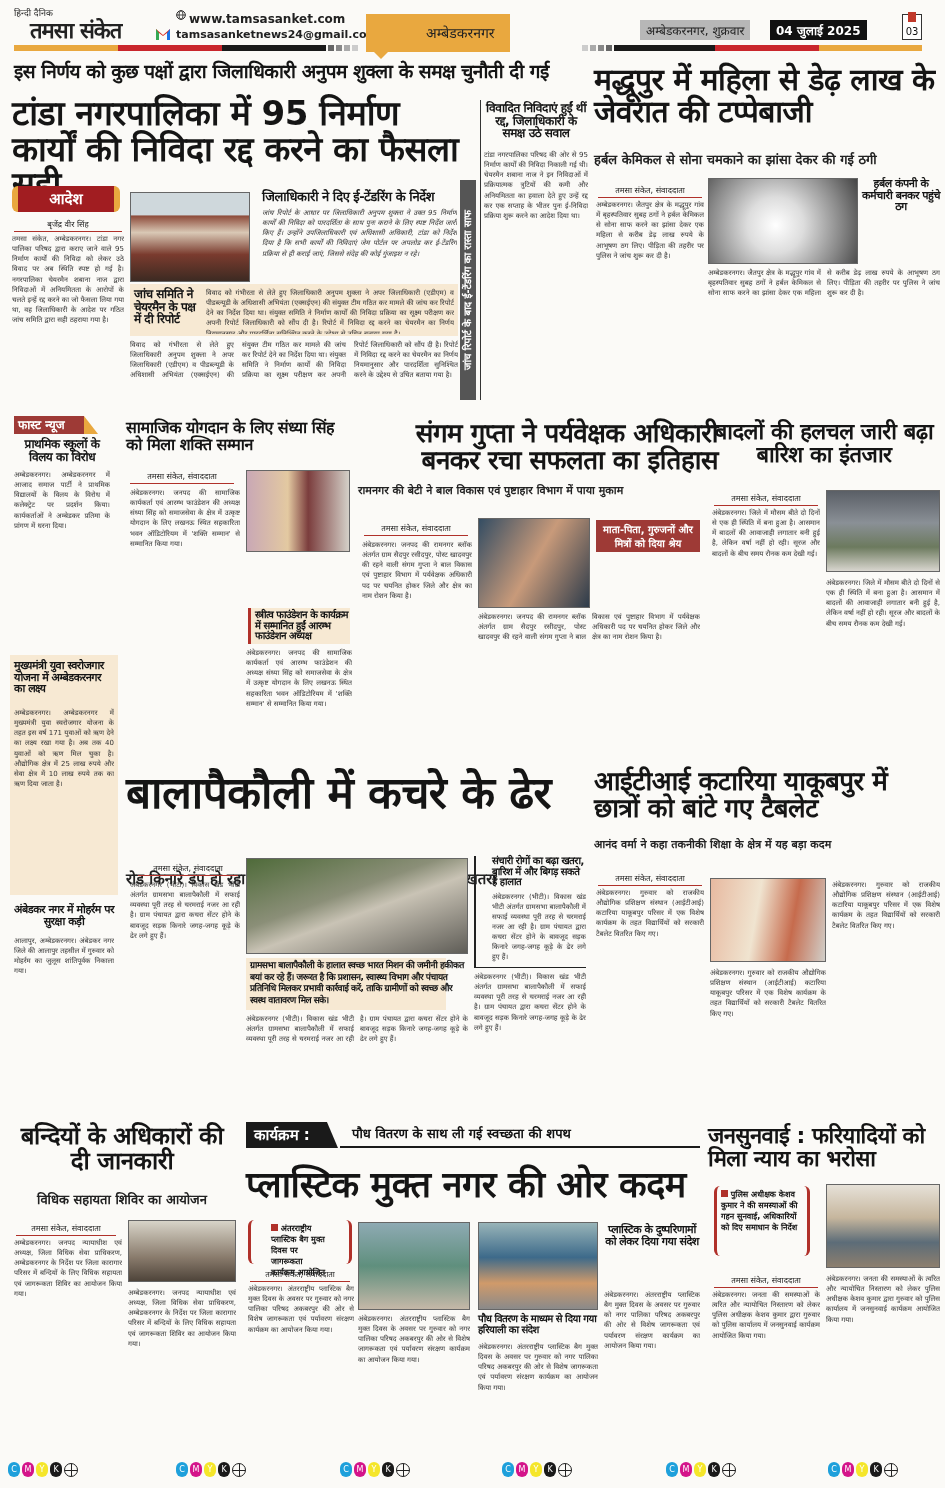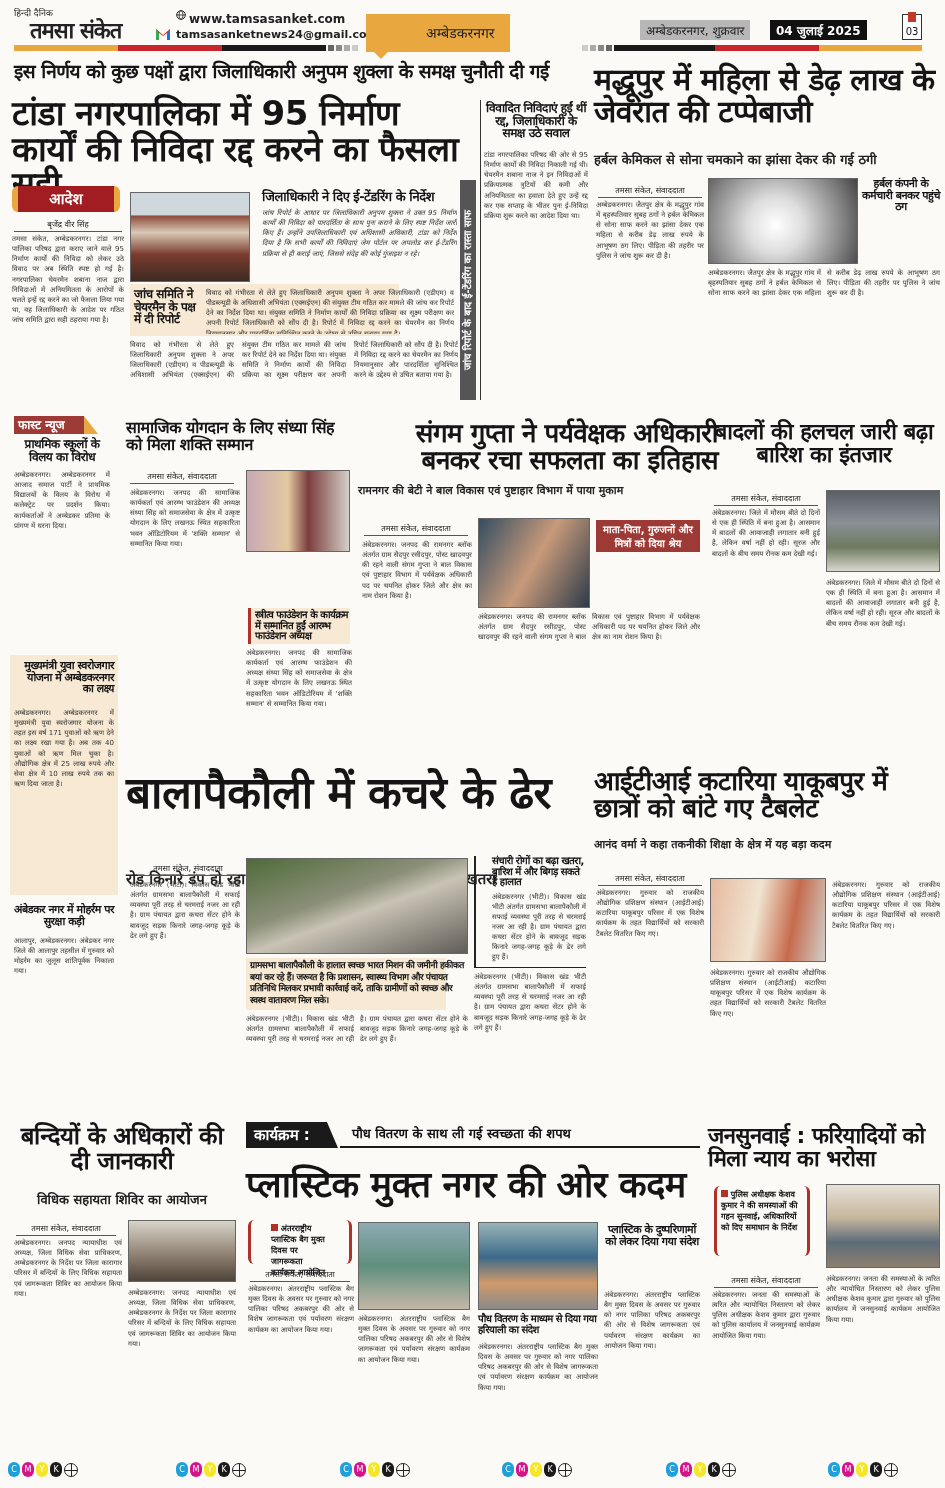--- a/index.html
+++ b/index.html
@@ -75,21 +75,21 @@
 
 <section>
   <div class="abs hl" style="left:14px;top:62px;width:575px;font-size:19px;white-space:nowrap">इस निर्णय को कुछ पक्षों द्वारा जिलाधिकारी अनुपम शुक्ला के समक्ष चुनौती दी गई</div>
   <h1 class="abs hl" style="left:12px;top:96px;width:460px;font-size:34px">टांडा नगरपालिका में 95 निर्माण कार्यों की निविदा रद्द करने का फैसला सही</h1>
   <div class="abs" style="left:12px;top:186px;width:108px;height:26px;background:#a11d21;border-radius:6px;border-left:6px solid #e9a83f;border-right:6px solid #e9a83f;color:#fff;font-weight:bold;font-size:15px;text-align:center;line-height:26px">आदेश</div>
   <div class="abs byline" style="left:14px;top:218px;width:108px">बृजेंद्र वीर सिंह</div>
   <p class="abs body-txt" style="left:12px;top:234px;width:112px;height:160px">तमसा संकेत, अम्बेडकरनगर। टांडा नगर पालिका परिषद द्वारा कराए जाने वाले 95 निर्माण कार्यों की निविदा को लेकर उठे विवाद पर अब स्थिति स्पष्ट हो गई है। नगरपालिका चेयरमैन शबाना नाज द्वारा निविदाओं में अनियमितता के आरोपों के चलते इन्हें रद्द करने का जो फैसला लिया गया था, वह जिलाधिकारी के आदेश पर गठित जांच समिति द्वारा सही ठहराया गया है।</p>
   <div class="abs photo" style="left:130px;top:192px;width:120px;height:90px;background:linear-gradient(180deg,#cfd8dc 0,#cfd8dc 25%,#8d4b3a 26%,#d9c8b5 45%,#7a3b2e 70%,#3c2a22)"></div>
   <div class="abs hl" style="left:262px;top:190px;width:195px;font-size:13px">जिलाधिकारी ने दिए ई-टेंडरिंग के निर्देश</div>
   <p class="abs body-txt" style="left:262px;top:208px;width:195px;height:74px;font-style:italic">जांच रिपोर्ट के आधार पर जिलाधिकारी अनुपम शुक्ला ने उक्त 95 निर्माण कार्यों की निविदा को पारदर्शिता के साथ पुनः कराने के लिए स्पष्ट निर्देश जारी किए हैं। उन्होंने उपजिलाधिकारी एवं अधिशासी अधिकारी, टांडा को निर्देश दिया है कि सभी कार्यों की निविदाएं जेम पोर्टल पर अपलोड कर ई-टेंडरिंग प्रक्रिया से ही कराई जाएं, जिससे संदेह की कोई गुंजाइश न रहे।</p>
-  <div class="abs box-beige" style="left:130px;top:284px;width:269px;height:52px">
+  <div class="abs box-beige" style="left:130px;top:284px;width:328px;height:52px">
     <div class="abs hl" style="left:4px;top:4px;width:65px;font-size:12px">जांच समिति ने चेयरमैन के पक्ष में दी रिपोर्ट</div>
     <p class="abs body-txt" style="left:76px;top:4px;width:248px;height:46px">विवाद को गंभीरता से लेते हुए जिलाधिकारी अनुपम शुक्ला ने अपर जिलाधिकारी (एडीएम) व पीडब्ल्यूडी के अधिशासी अभियंता (एक्सईएन) की संयुक्त टीम गठित कर मामले की जांच कर रिपोर्ट देने का निर्देश दिया था। संयुक्त समिति ने निर्माण कार्यों की निविदा प्रक्रिया का सूक्ष्म परीक्षण कर अपनी रिपोर्ट जिलाधिकारी को सौंप दी है। रिपोर्ट में निविदा रद्द करने का चेयरमैन का निर्णय नियमानुसार और पारदर्शिता सुनिश्चित करने के उद्देश्य से उचित बताया गया है।</p>
   </div>
   <p class="abs body-txt" style="left:130px;top:340px;width:328px;height:56px;column-count:3;column-gap:8px">विवाद को गंभीरता से लेते हुए जिलाधिकारी अनुपम शुक्ला ने अपर जिलाधिकारी (एडीएम) व पीडब्ल्यूडी के अधिशासी अभियंता (एक्सईएन) की संयुक्त टीम गठित कर मामले की जांच कर रिपोर्ट देने का निर्देश दिया था। संयुक्त समिति ने निर्माण कार्यों की निविदा प्रक्रिया का सूक्ष्म परीक्षण कर अपनी रिपोर्ट जिलाधिकारी को सौंप दी है। रिपोर्ट में निविदा रद्द करने का चेयरमैन का निर्णय नियमानुसार और पारदर्शिता सुनिश्चित करने के उद्देश्य से उचित बताया गया है।</p>
   <div class="abs" style="left:460px;top:180px;width:16px;height:220px;background:#555;color:#fff;font-size:10px;font-weight:bold;writing-mode:vertical-rl;transform:rotate(180deg);text-align:center;line-height:16px">जांच रिपोर्ट के बाद ई-टेंडरिंग का रास्ता साफ</div>
   <div class="abs vrule" style="left:480px;top:100px;height:300px"></div>
   <div class="abs hl" style="left:484px;top:102px;width:104px;font-size:12px;text-align:center">विवादित निविदाएं हुईं थीं रद्द, जिलाधिकारी के समक्ष उठे सवाल</div>
   <p class="abs body-txt" style="left:484px;top:150px;width:104px;height:248px">टांडा नगरपालिका परिषद की ओर से 95 निर्माण कार्यों की निविदा निकाली गई थी। चेयरमैन शबाना नाज ने इन निविदाओं में प्रक्रियात्मक त्रुटियों की कमी और अनियमितता का हवाला देते हुए उन्हें रद्द कर एक सप्ताह के भीतर पुनः ई-निविदा प्रक्रिया शुरू करने का आदेश दिया था।</p>
 </section>
 
@@ -102,21 +102,21 @@
   <p class="abs body-txt" style="left:596px;top:200px;width:108px;height:198px">अम्बेडकरनगर। जैतपुर क्षेत्र के मद्धूपुर गांव में बृहस्पतिवार सुबह ठगों ने हर्बल केमिकल से सोना साफ करने का झांसा देकर एक महिला से करीब डेढ़ लाख रुपये के आभूषण ठग लिए। पीड़िता की तहरीर पर पुलिस ने जांच शुरू कर दी है।</p>
   <p class="abs body-txt" style="left:708px;top:268px;width:232px;height:130px;column-count:2;column-gap:6px">अम्बेडकरनगर। जैतपुर क्षेत्र के मद्धूपुर गांव में बृहस्पतिवार सुबह ठगों ने हर्बल केमिकल से सोना साफ करने का झांसा देकर एक महिला से करीब डेढ़ लाख रुपये के आभूषण ठग लिए। पीड़िता की तहरीर पर पुलिस ने जांच शुरू कर दी है।</p>
 </section>
 
 <aside>
   <div class="abs" style="left:14px;top:416px;width:70px;height:18px;background:#9e3a36;color:#fff;font-size:12px;font-weight:bold;padding-left:4px">फास्ट न्यूज</div>
   <div class="abs" style="left:84px;top:416px;width:0;height:0;border-bottom:18px solid #e9a83f;border-right:14px solid transparent"></div>
   <div class="abs hl" style="left:14px;top:438px;width:96px;font-size:12px;text-align:center">प्राथमिक स्कूलों के विलय का विरोध</div>
   <p class="abs body-txt" style="left:14px;top:470px;width:96px;height:176px">अम्बेडकरनगर। अम्बेडकरनगर में आजाद समाज पार्टी ने प्राथमिक विद्यालयों के विलय के विरोध में कलेक्ट्रेट पर प्रदर्शन किया। कार्यकर्ताओं ने अम्बेडकर प्रतिमा के प्रांगण में धरना दिया।</p>
   <div class="abs box-beige" style="left:10px;top:655px;width:108px;height:240px"></div>
-  <div class="abs hl" style="left:14px;top:660px;width:100px;font-size:11px;text-align:right">मुख्यमंत्री युवा स्वरोजगार योजना में अम्बेडकरनगर का लक्ष्य</div>
+  <div class="abs hl" style="left:14px;top:660px;width:100px;font-size:11px;text-align:left">मुख्यमंत्री युवा स्वरोजगार योजना में अम्बेडकरनगर का लक्ष्य</div>
   <p class="abs body-txt" style="left:14px;top:708px;width:100px;height:186px">अम्बेडकरनगर। अम्बेडकरनगर में मुख्यमंत्री युवा स्वरोजगार योजना के तहत इस वर्ष 171 युवाओं को ऋण देने का लक्ष्य रखा गया है। अब तक 40 युवाओं को ऋण मिल चुका है। औद्योगिक क्षेत्र में 25 लाख रुपये और सेवा क्षेत्र में 10 लाख रुपये तक का ऋण दिया जाता है।</p>
   <div class="abs hl" style="left:14px;top:904px;width:100px;font-size:11px;text-align:center">अंबेडकर नगर में मोहर्रम पर सुरक्षा कड़ी</div>
   <p class="abs body-txt" style="left:14px;top:936px;width:100px;height:160px">आलापुर, अम्बेडकरनगर। अंबेडकर नगर जिले की आलापुर तहसील में गुरुवार को मोहर्रम का जुलूस शांतिपूर्वक निकाला गया।</p>
 </aside>
 
 <section>
   <h2 class="abs hl" style="left:126px;top:420px;width:220px;font-size:16px;text-align:left">सामाजिक योगदान के लिए संध्या सिंह को मिला शक्ति सम्मान</h2>
   <div class="abs byline" style="left:130px;top:470px;width:104px">तमसा संकेत, संवाददाता</div>
   <div class="abs photo" style="left:246px;top:470px;width:104px;height:82px;background:linear-gradient(90deg,#c9a8b5,#e3c9a1 40%,#7b3d3d 60%,#d4d0c8)"></div>
   <p class="abs body-txt" style="left:130px;top:488px;width:110px;height:250px">अंबेडकरनगर। जनपद की सामाजिक कार्यकर्ता एवं आरम्भ फाउंडेशन की अध्यक्ष संध्या सिंह को समाजसेवा के क्षेत्र में उत्कृष्ट योगदान के लिए लखनऊ स्थित सहकारिता भवन ऑडिटोरियम में 'शक्ति सम्मान' से सम्मानित किया गया।</p>

